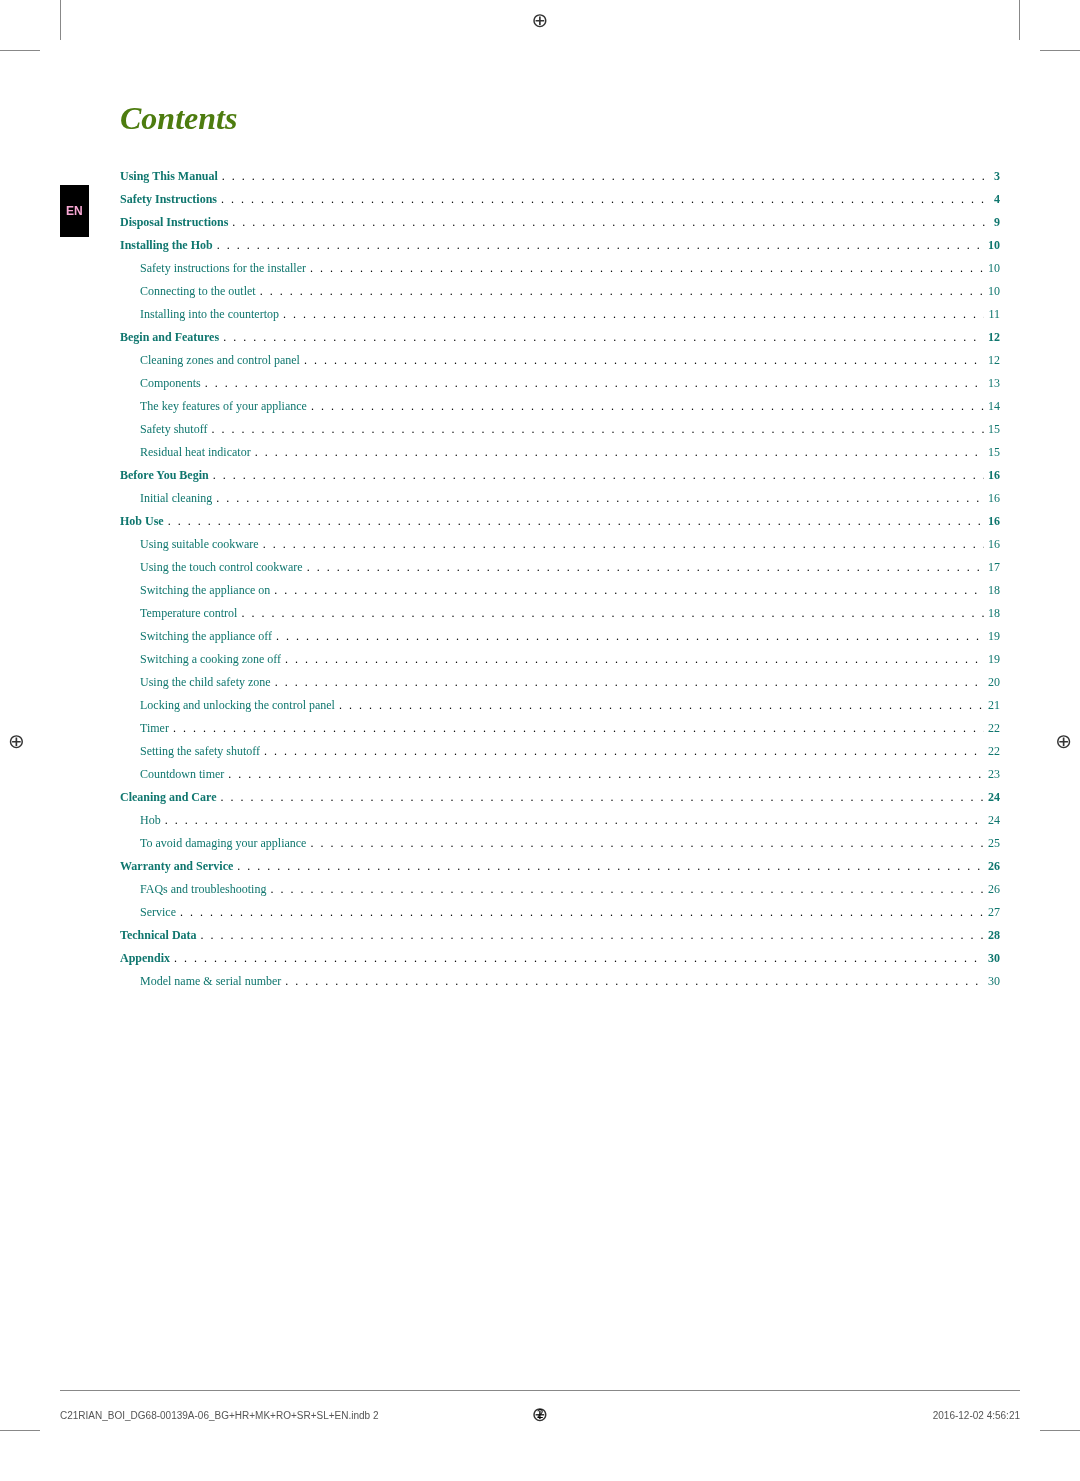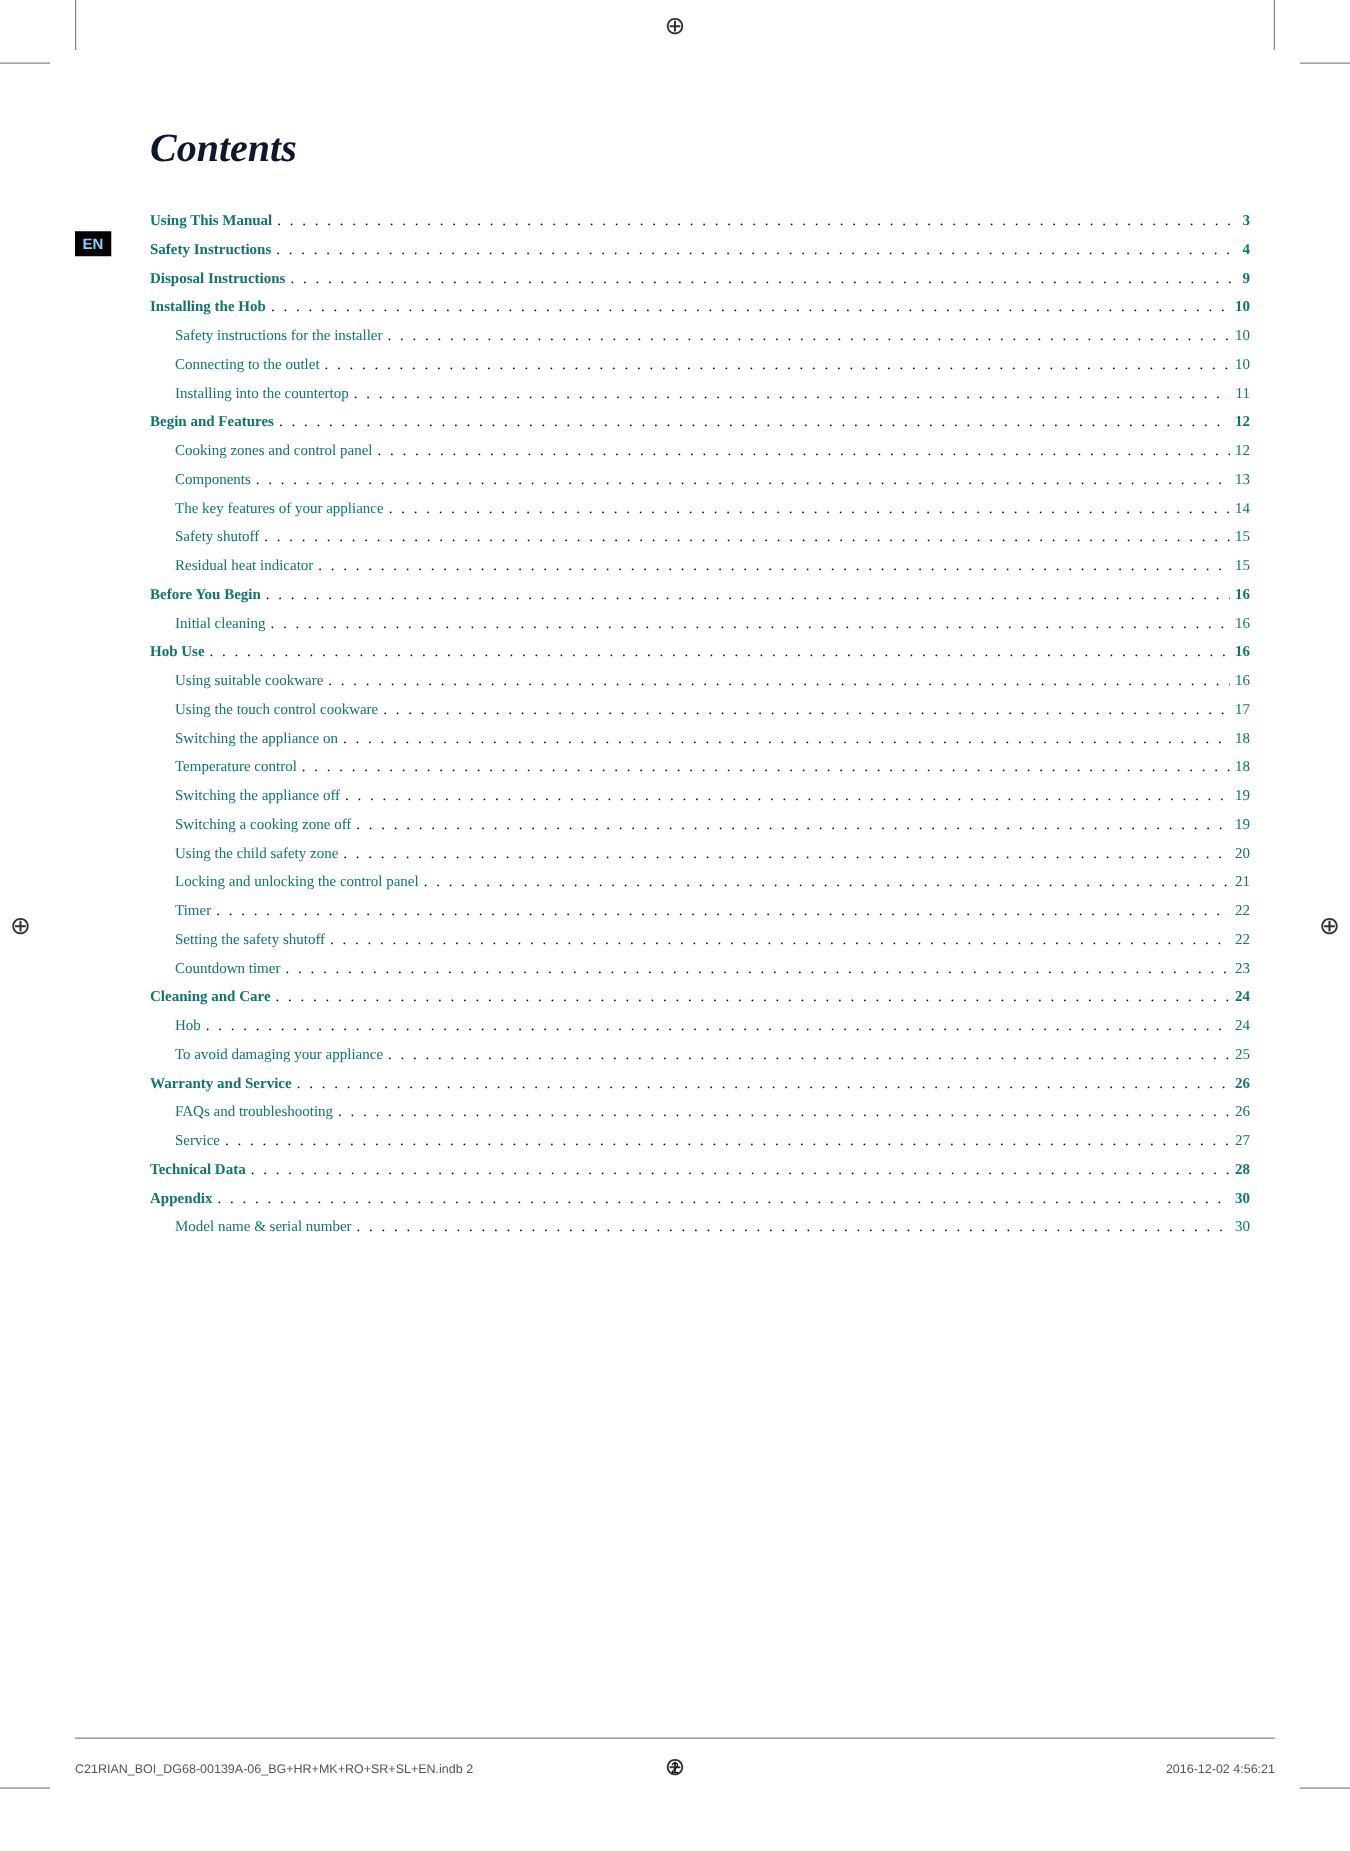--- a/index.html
+++ b/index.html
@@ -81,33 +81,33 @@
       right: 80px;
       bottom: 120px;
     }
 
     
     .en-badge {
       position: absolute;
       top: 185px;
       left: 60px;
       background: #000;
-      color: #7dd3fc;
+      color: #f9a8d4;
       font-size: 12px;
       font-weight: bold;
-      padding: 3px 6px;
+      padding: 19px 6px;
       font-family: Arial, sans-serif;
     }
 
     .title {
       font-size: 32px;
       font-style: italic;
       font-weight: bold;
       margin-bottom: 30px;
-      color: #0f172a;
+      color: #4d7c0f;
     }
 
     .toc-section {
       margin-bottom: 0;
     }
 
     .toc-item {
       display: flex;
       align-items: baseline;
       margin-bottom: 5px;
@@ -293,21 +293,21 @@
           <span class="toc-label">Installing into the countertop</span>
           <span class="toc-dots"></span>
           <span class="toc-page">11</span>
         </div>
         <div class="toc-item main-entry">
           <span class="toc-label">Begin and Features</span>
           <span class="toc-dots"></span>
           <span class="toc-page">12</span>
         </div>
         <div class="toc-item sub-entry">
-          <span class="toc-label">Cooking zones and control panel</span>
+          <span class="toc-label">Cleaning zones and control panel</span>
           <span class="toc-dots"></span>
           <span class="toc-page">12</span>
         </div>
         <div class="toc-item sub-entry">
           <span class="toc-label">Components</span>
           <span class="toc-dots"></span>
           <span class="toc-page">13</span>
         </div>
         <div class="toc-item sub-entry">
           <span class="toc-label">The key features of your appliance</span>

